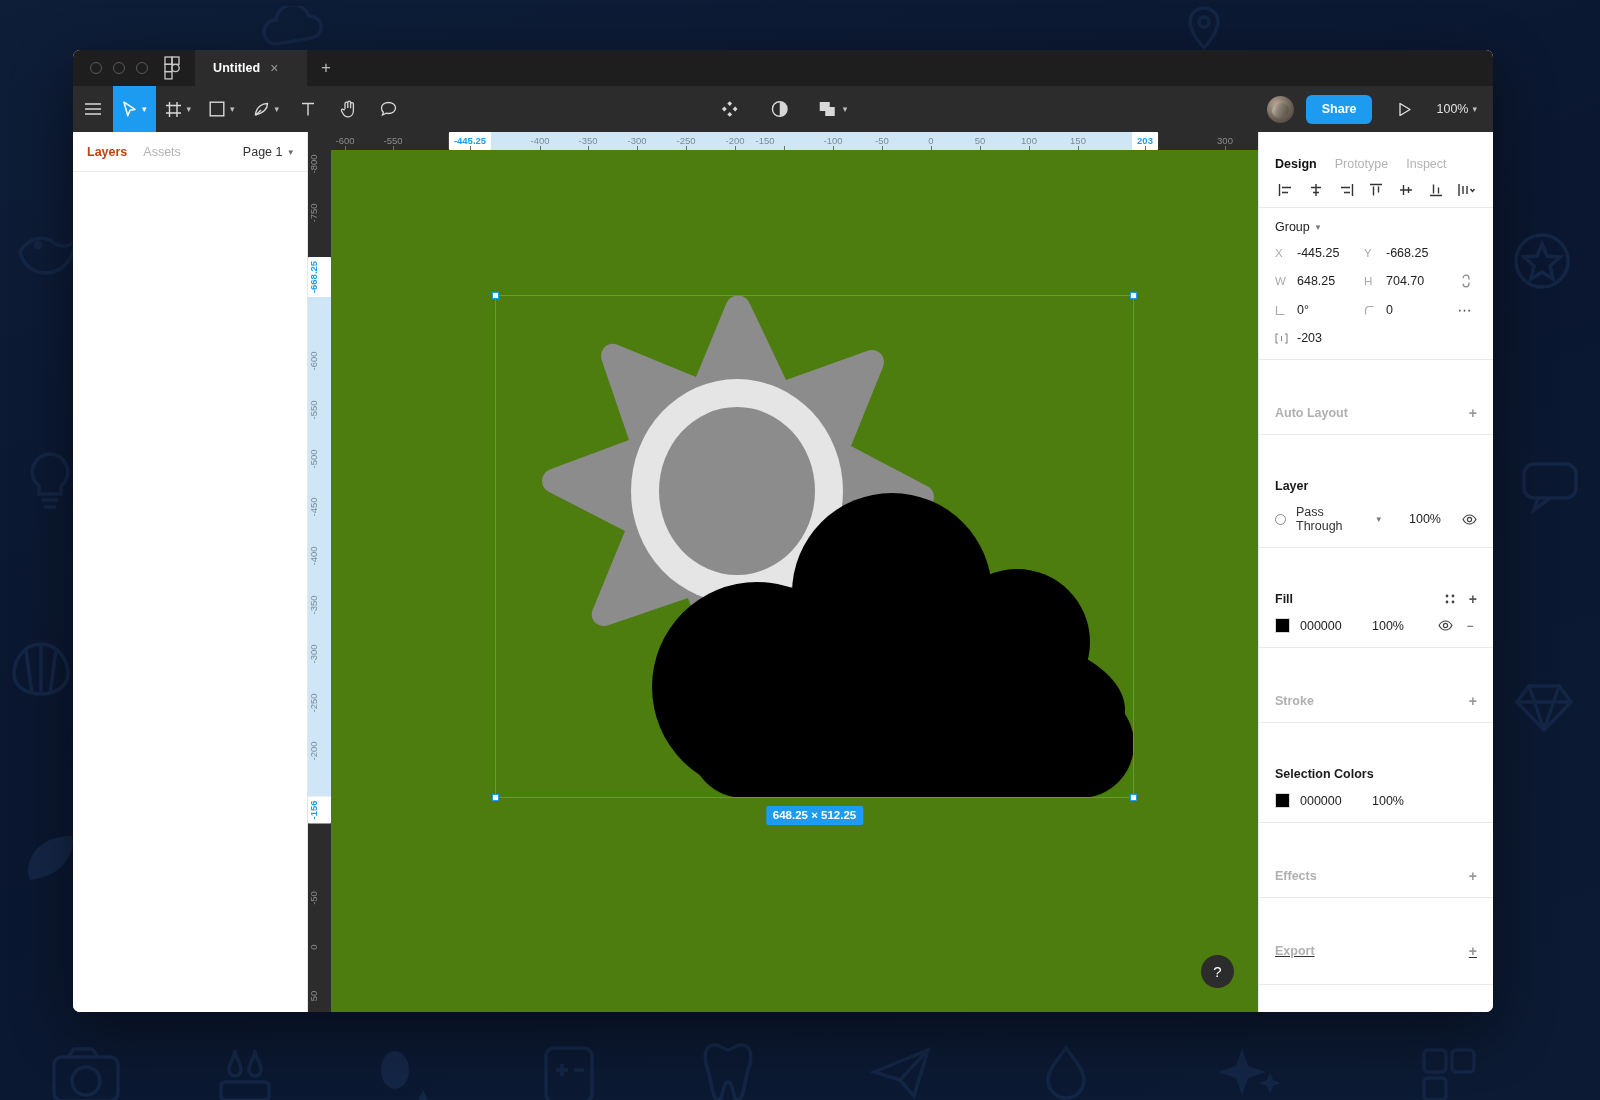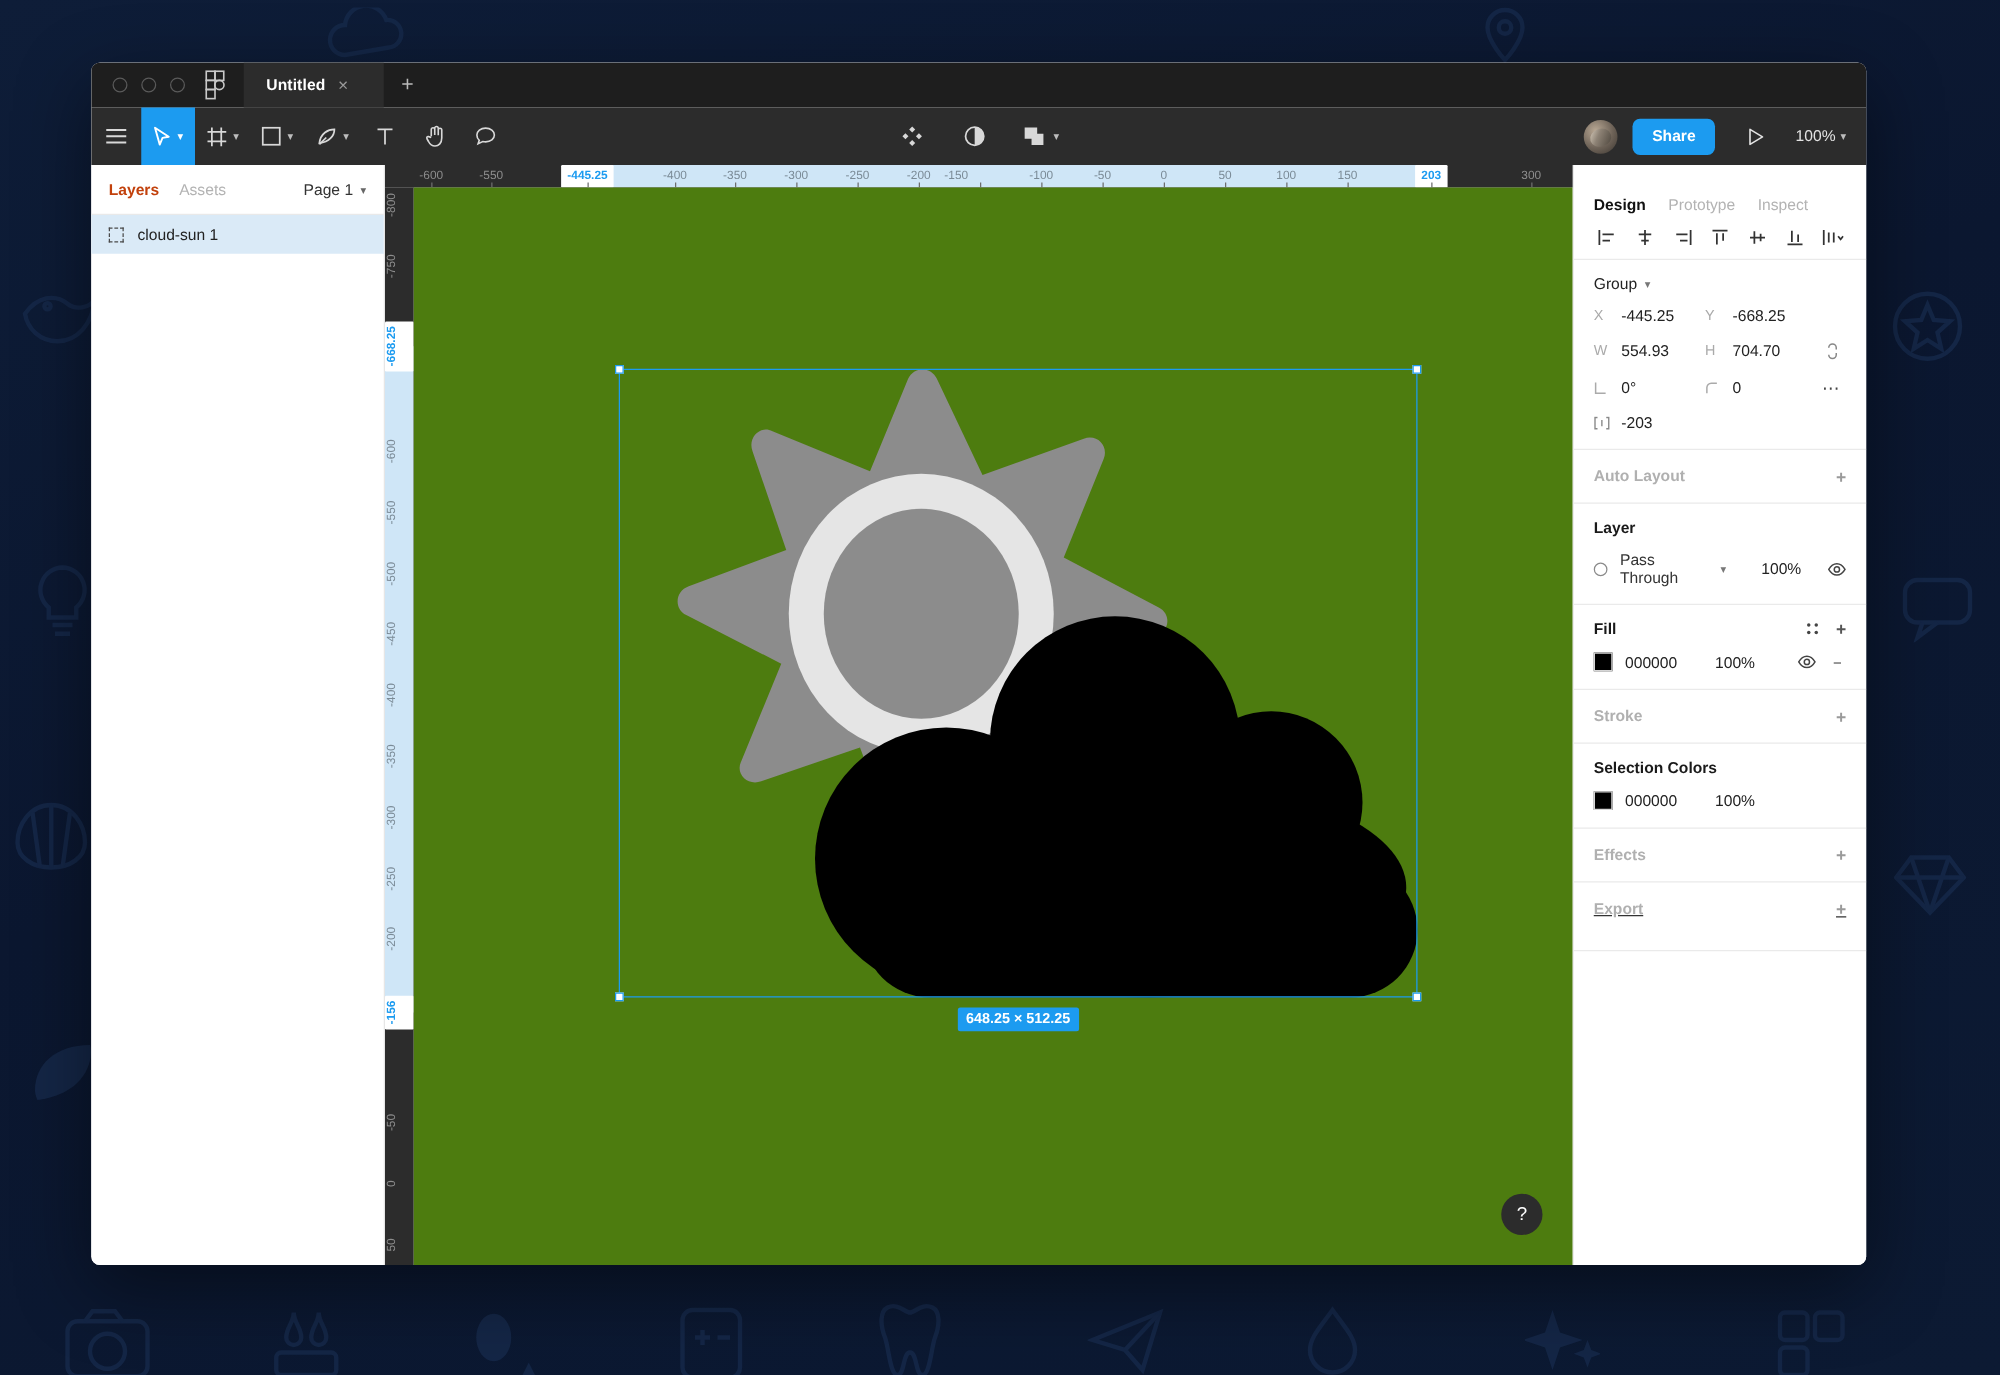--- a/index.html
+++ b/index.html
@@ -263,21 +263,21 @@
     border-bottom: 1px solid #eaeaea;
   }
   .align-btn {
     width: 30px; height: 26px;
     display: flex; align-items: center; justify-content: center;
     color: #333;
   }
   .sec { padding: 12px 16px 14px; border-bottom: 1px solid #eaeaea; }
   .sec-head {
     display: flex; align-items: center; justify-content: space-between;
-    font-size: 12.5px; font-weight: 700; color: #1a1a1a;
+    font-size: 12.5px; font-weight: 700; color: #1a1a1a; margin-top: 32px;
   }
   .sec-head.muted { font-weight: 700; color: #b0b0b0; }
   .plus { color: #555; font-size: 14px; line-height: 1; }
   .plus.muted { color: #9a9a9a; }
   .grp-name {
     display: flex; align-items: center; gap: 5px;
     font-size: 12.5px; color: #222; margin-bottom: 12px;
   }
   .prop-grid {
     display: grid;
@@ -510,24 +510,20 @@
   <div id="workarea">
 
     <div id="left-panel">
       <div id="panel-tabs">
         <span class="ptab active">Layers</span>
         <span class="ptab">Assets</span>
         <span class="page-sel">
           <span>Page 1</span>
           <span class="chev" style="color:#666">▾</span>
         </span>
-      </div>
-      <div class="layer-row">
-        <span class="layer-icon"></span>
-        <span>cloud-sun 1</span>
       </div>
     </div>
 
     <div id="canvas-col">
       <div id="hruler">
         <div class="corner"></div>
         <div class="track" id="htrack">
             <div class="hsel" style="left: 139px; width: 675px;"></div>
             <div class="htick " style="left: 14px;">-600</div>
             <div style="position: absolute; bottom: 0px; width: 1px; height: 4px; background: rgb(109, 109, 109); left: 14px;"></div>
@@ -698,21 +694,21 @@
             <span class="fval">-445.25</span>
           </div>
           <div class="field">
             <span class="flabel">Y</span>
             <span class="fval">-668.25</span>
           </div>
           <div></div>
 
           <div class="field">
             <span class="flabel">W</span>
-            <span class="fval">554.93</span>
+            <span class="fval">648.25</span>
           </div>
           <div class="field">
             <span class="flabel">H</span>
             <span class="fval">704.70</span>
           </div>
           <div style="display:flex;justify-content:center;">
             <svg width="11" height="16" viewBox="0 0 11 16">
                 <g fill="none" stroke="#888" stroke-width="1.2">
                   <path d="M3 5.2A3 3 0 019 5.2v1.4"></path>
                   <path d="M3 10.8a3 3 0 006 0V9.4"></path>

